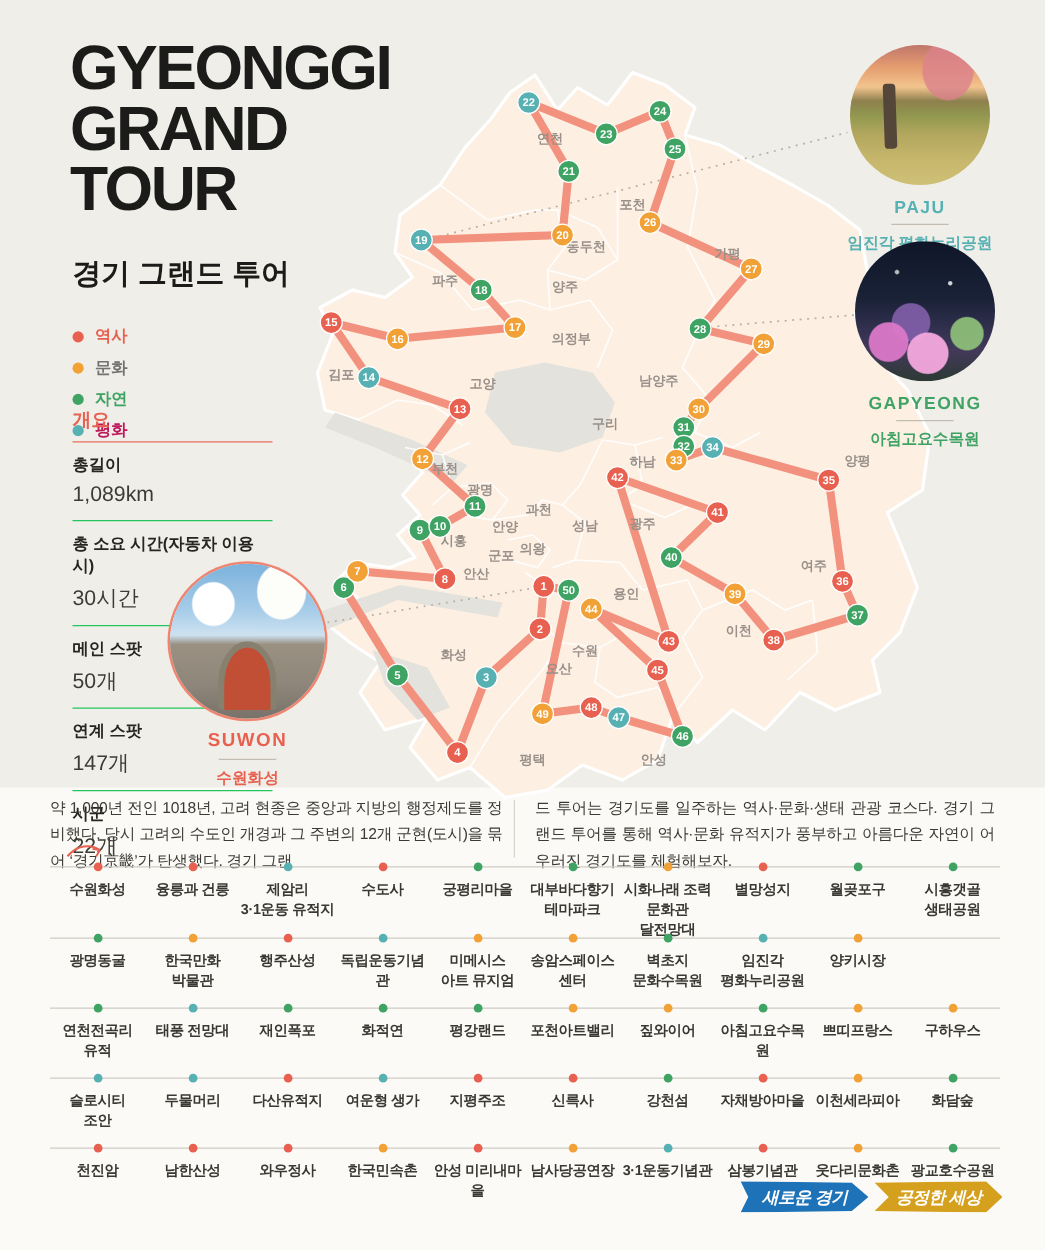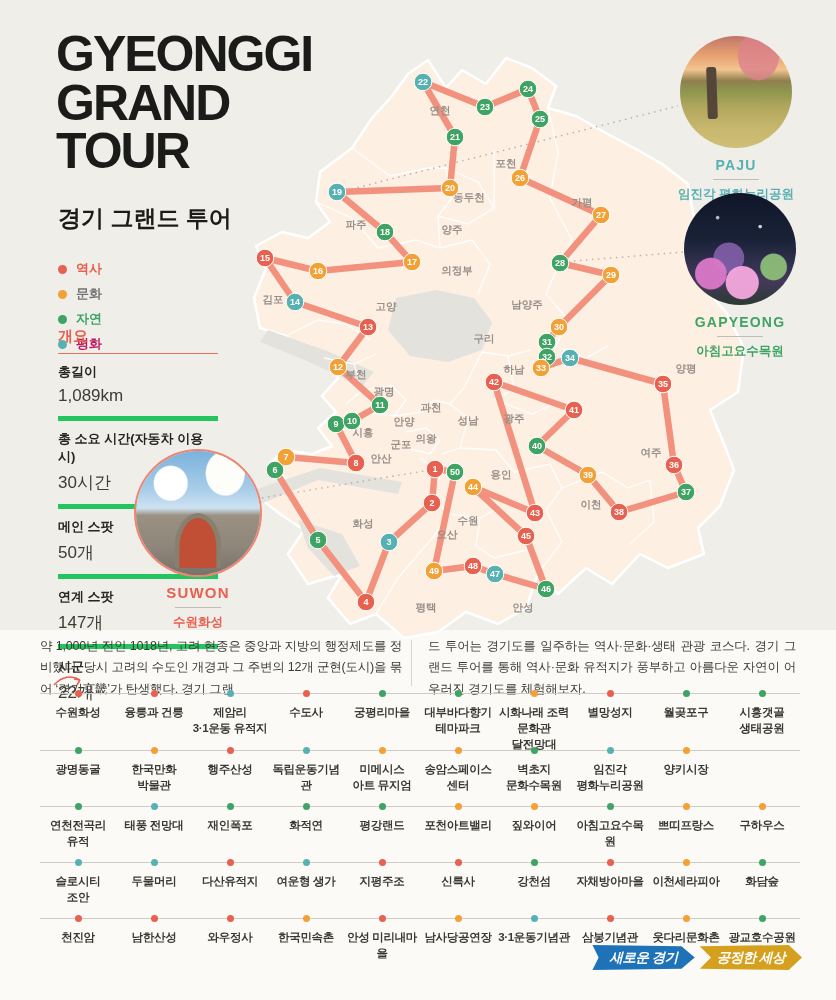--- a/index.html
+++ b/index.html
@@ -13,21 +13,21 @@
   .subtitle{position:absolute;left:58px;top:203px;font-size:23px;font-weight:700;color:#1b1b19;}
 
   
   .legend{position:absolute;left:58px;top:260px;}
   .legend-item{display:flex;align-items:center;gap:9px;margin-bottom:7px;font-size:13px;font-weight:700;}
   .legend-dot{width:9px;height:9px;border-radius:50%;flex:0 0 auto;}
 
   
   .overview{position:absolute;left:58px;top:327px;width:160px;}
   .ov-h{font-size:15px;font-weight:800;color:#e8604f;padding-bottom:7px;border-bottom:1.5px solid #e8705c;}
-  .stat{padding:9px 0 10px;border-bottom:5px solid #22c55e;}
+  .stat{padding:9px 0 10px;border-bottom:1px solid #22c55e;}
   .stat:last-child{border-bottom:none;}
   .stat-label{font-size:13px;font-weight:800;color:#26251f;}
   .stat-value{font-size:17px;color:#3c3b34;margin-top:5px;}
 
   
   .map-svg{position:absolute;left:0;top:0;width:836px;height:1000px;}
 
   
   .callout{position:absolute;text-align:center;}
   .photo{border-radius:50%;overflow:hidden;position:relative;margin:0 auto;}

